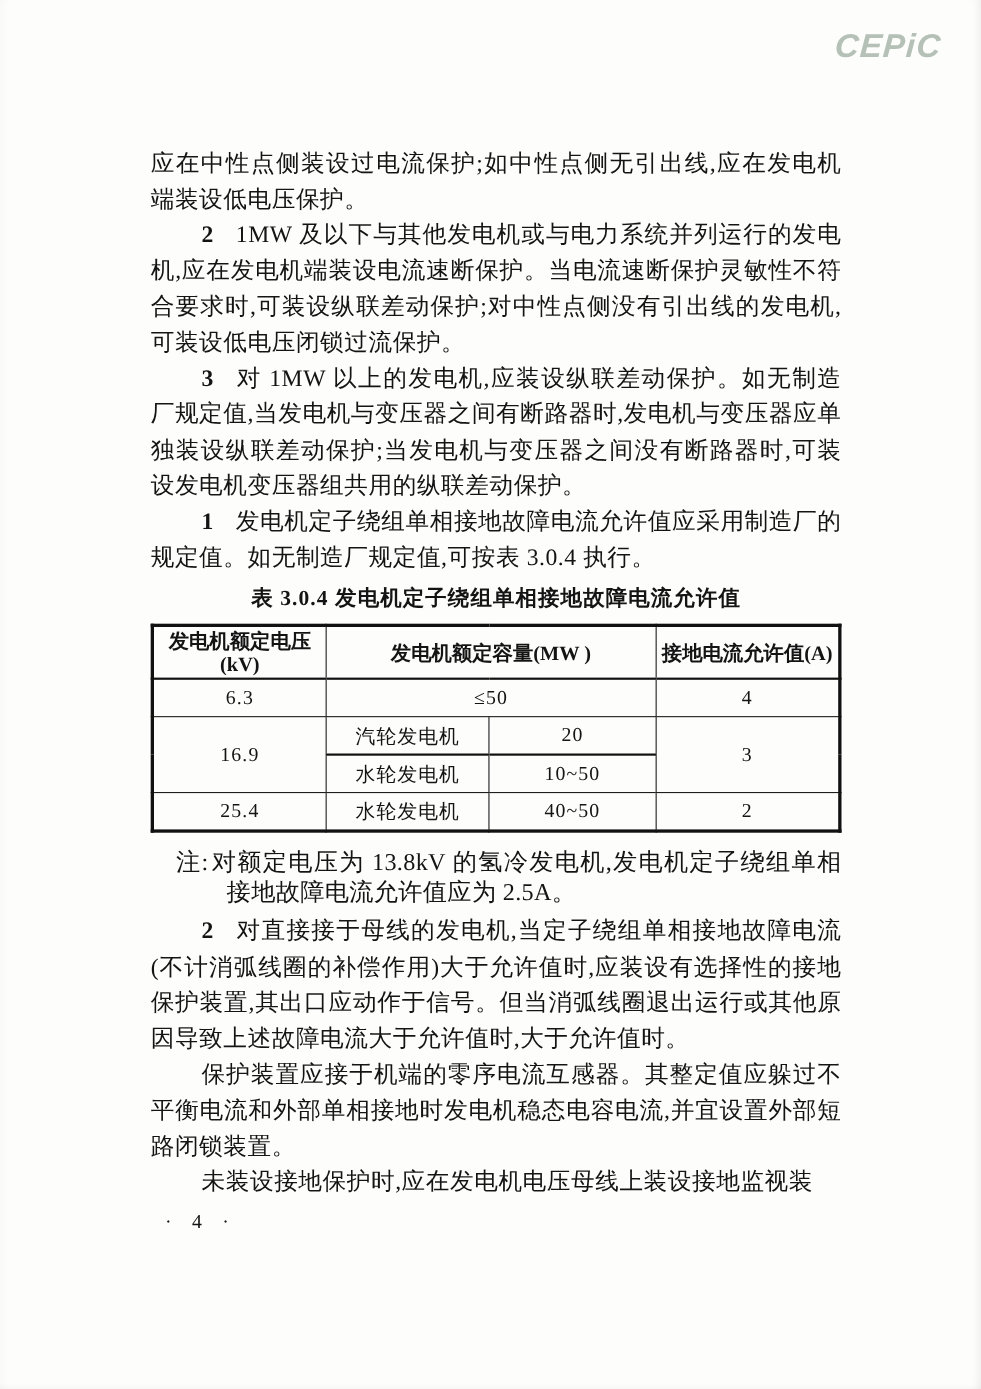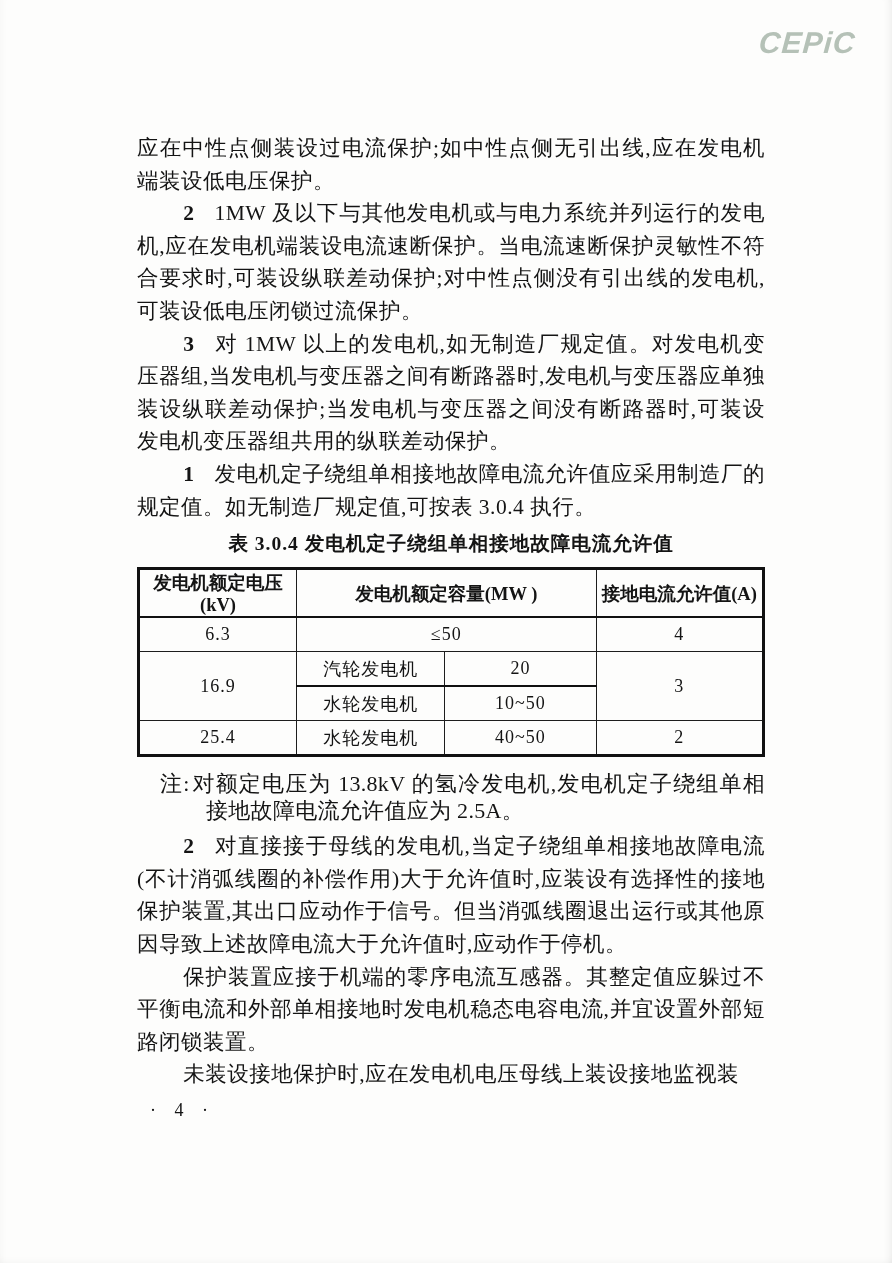--- a/index.html
+++ b/index.html
@@ -97,21 +97,21 @@
 <div class="page">
 
   <div class="logo">CEPiC</div>
 
   <div class="content">
 
     <p class="para"><span>应在中性点侧装设过电流保护;如中性点侧无引出线,应在发电机端装设低电压保护。</span></p>
 
     <p class="para indent"><span class="num">2</span><span>1MW 及以下与其他发电机或与电力系统并列运行的发电机,应在发电机端装设电流速断保护。当电流速断保护灵敏性不符合要求时,可装设纵联差动保护;对中性点侧没有引出线的发电机,可装设低电压闭锁过流保护。</span></p>
 
-    <p class="para indent"><span class="num">3</span><span>对 1MW 以上的发电机,如无制造厂规定值。对发电机变压器组,当发电机与变压器之间有断路器时,发电机与变压器应单独装设纵联差动保护;当发电机与变压器之间没有断路器时,可装设发电机变压器组共用的纵联差动保护。</span></p>
+    <p class="para indent"><span class="num">3</span><span>对 1MW 以上的发电机,应装设纵联差动保护。如无制造厂规定值,当发电机与变压器之间有断路器时,发电机与变压器应单独装设纵联差动保护;当发电机与变压器之间没有断路器时,可装设发电机变压器组共用的纵联差动保护。</span></p>
 
 
     <p class="para indent"><span class="num">1</span><span>发电机定子绕组单相接地故障电流允许值应采用制造厂的规定值。如无制造厂规定值,可按表 3.0.4 执行。</span></p>
 
     <div class="table-title">表 3.0.4  发电机定子绕组单相接地故障电流允许值</div>
 
     <table class="fault-table">
       <colgroup>
         <col style="width:25.3%">
         <col style="width:23.7%">
@@ -143,21 +143,21 @@
           <td>25.4</td>
           <td>水轮发电机</td>
           <td>40~50</td>
           <td>2</td>
         </tr>
       </tbody>
     </table>
 
     <div class="note"><span class="note-label">注:</span><span>对额定电压为 13.8kV 的氢冷发电机,发电机定子绕组单相接地故障电流允许值应为 2.5A。</span></div>
 
-    <p class="para indent"><span class="num">2</span><span>对直接接于母线的发电机,当定子绕组单相接地故障电流(不计消弧线圈的补偿作用)大于允许值时,应装设有选择性的接地保护装置,其出口应动作于信号。但当消弧线圈退出运行或其他原因导致上述故障电流大于允许值时,应动作于停机。</span></p>
+    <p class="para indent"><span class="num">2</span><span>对直接接于母线的发电机,当定子绕组单相接地故障电流(不计消弧线圈的补偿作用)大于允许值时,应装设有选择性的接地保护装置,其出口应动作于信号。但当消弧线圈退出运行或其他原因导致上述故障电流大于允许值时,大于允许值时。</span></p>
 
     <p class="para indent"><span>保护装置应接于机端的零序电流互感器。其整定值应躲过不平衡电流和外部单相接地时发电机稳态电容电流,并宜设置外部短路闭锁装置。</span></p>
 
     <p class="para indent"><span>未装设接地保护时,应在发电机电压母线上装设接地监视装</span></p>
 
   </div>
 
   <div class="page-number">· 4 ·</div>
 
 </div>

